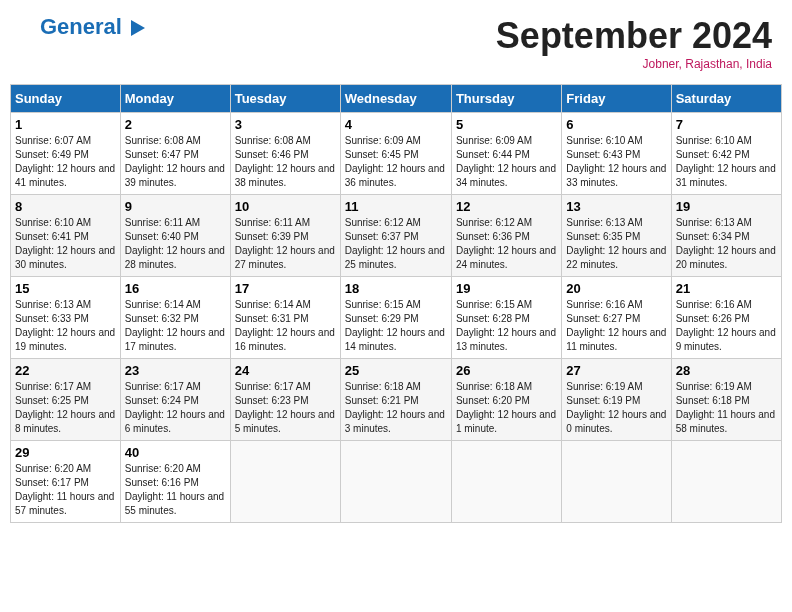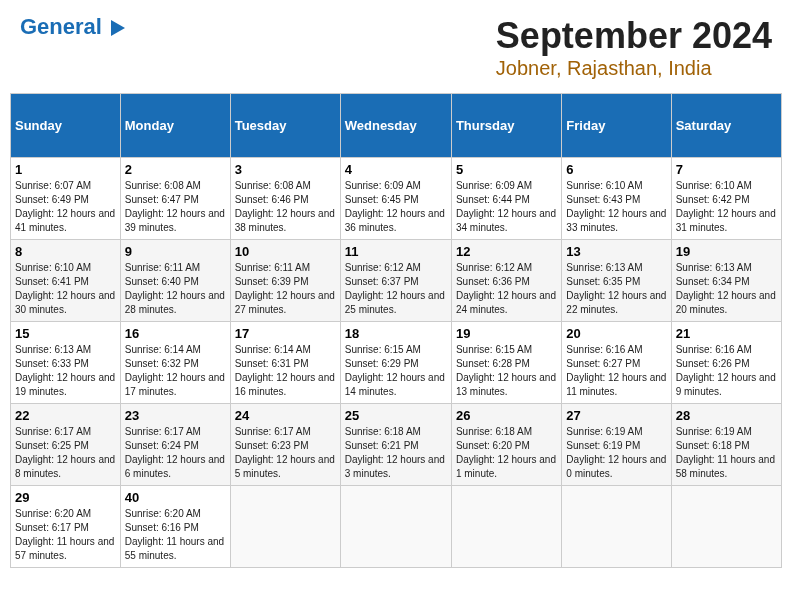--- a/index.html
+++ b/index.html
@@ -15,39 +15,40 @@
       justify-content: space-between;
       align-items: flex-start;
       margin-bottom: 8px;
       padding: 5px 10px;
     }
     .logo {
       display: flex;
       align-items: center;
     }
     .title-block {
+      text-align: right;
     }
     .month-title {
       font-size: 36px;
       font-weight: bold;
       color: #222;
     }
     .location {
-      font-size: 20px;
-      color: #a16207;
+      font-size: 12px;
+      color: #be185d;
     }
     .calendar {
       width: 100%;
       border-collapse: collapse;
       font-size: 11px;
     }
     .calendar thead th {
       background-color: #1a6db5;
       color: #fff;
-      padding: 24px 4px;
+      padding: 6px 4px;
       text-align: left;
       font-size: 13px;
       font-weight: bold;
       border: 1px solid #ccc;
     }
     .calendar tbody td {
       vertical-align: top;
       border: 1px solid #ccc;
       padding: 4px;
       width: 113px;
@@ -71,21 +72,21 @@
     .empty {
       background: #f9f9f9 !important;
     }
   </style>
 </head>
 <body>
 
 <div class="header">
   <div class="logo">
     <div>
-      <div style="display:flex;align-items:center;">
+      <div style="display:flex;align-items:center;margin-left:20px;">
         <div style="font-size:22px;font-weight:bold;color:#333;line-height:1.1;">
           <span style="color:#1a6db5;">General</span>
           <span style="display:inline-block;width:0;height:0;border-left:14px solid #1a6db5;border-top:8px solid transparent;border-bottom:8px solid transparent;margin-left:3px;vertical-align:middle;"></span>
         </div>
       </div>
     </div>
   </div>
   <div class="title-block">
     <div class="month-title">September 2024</div>
     <div class="location">Jobner, Rajasthan, India</div>

